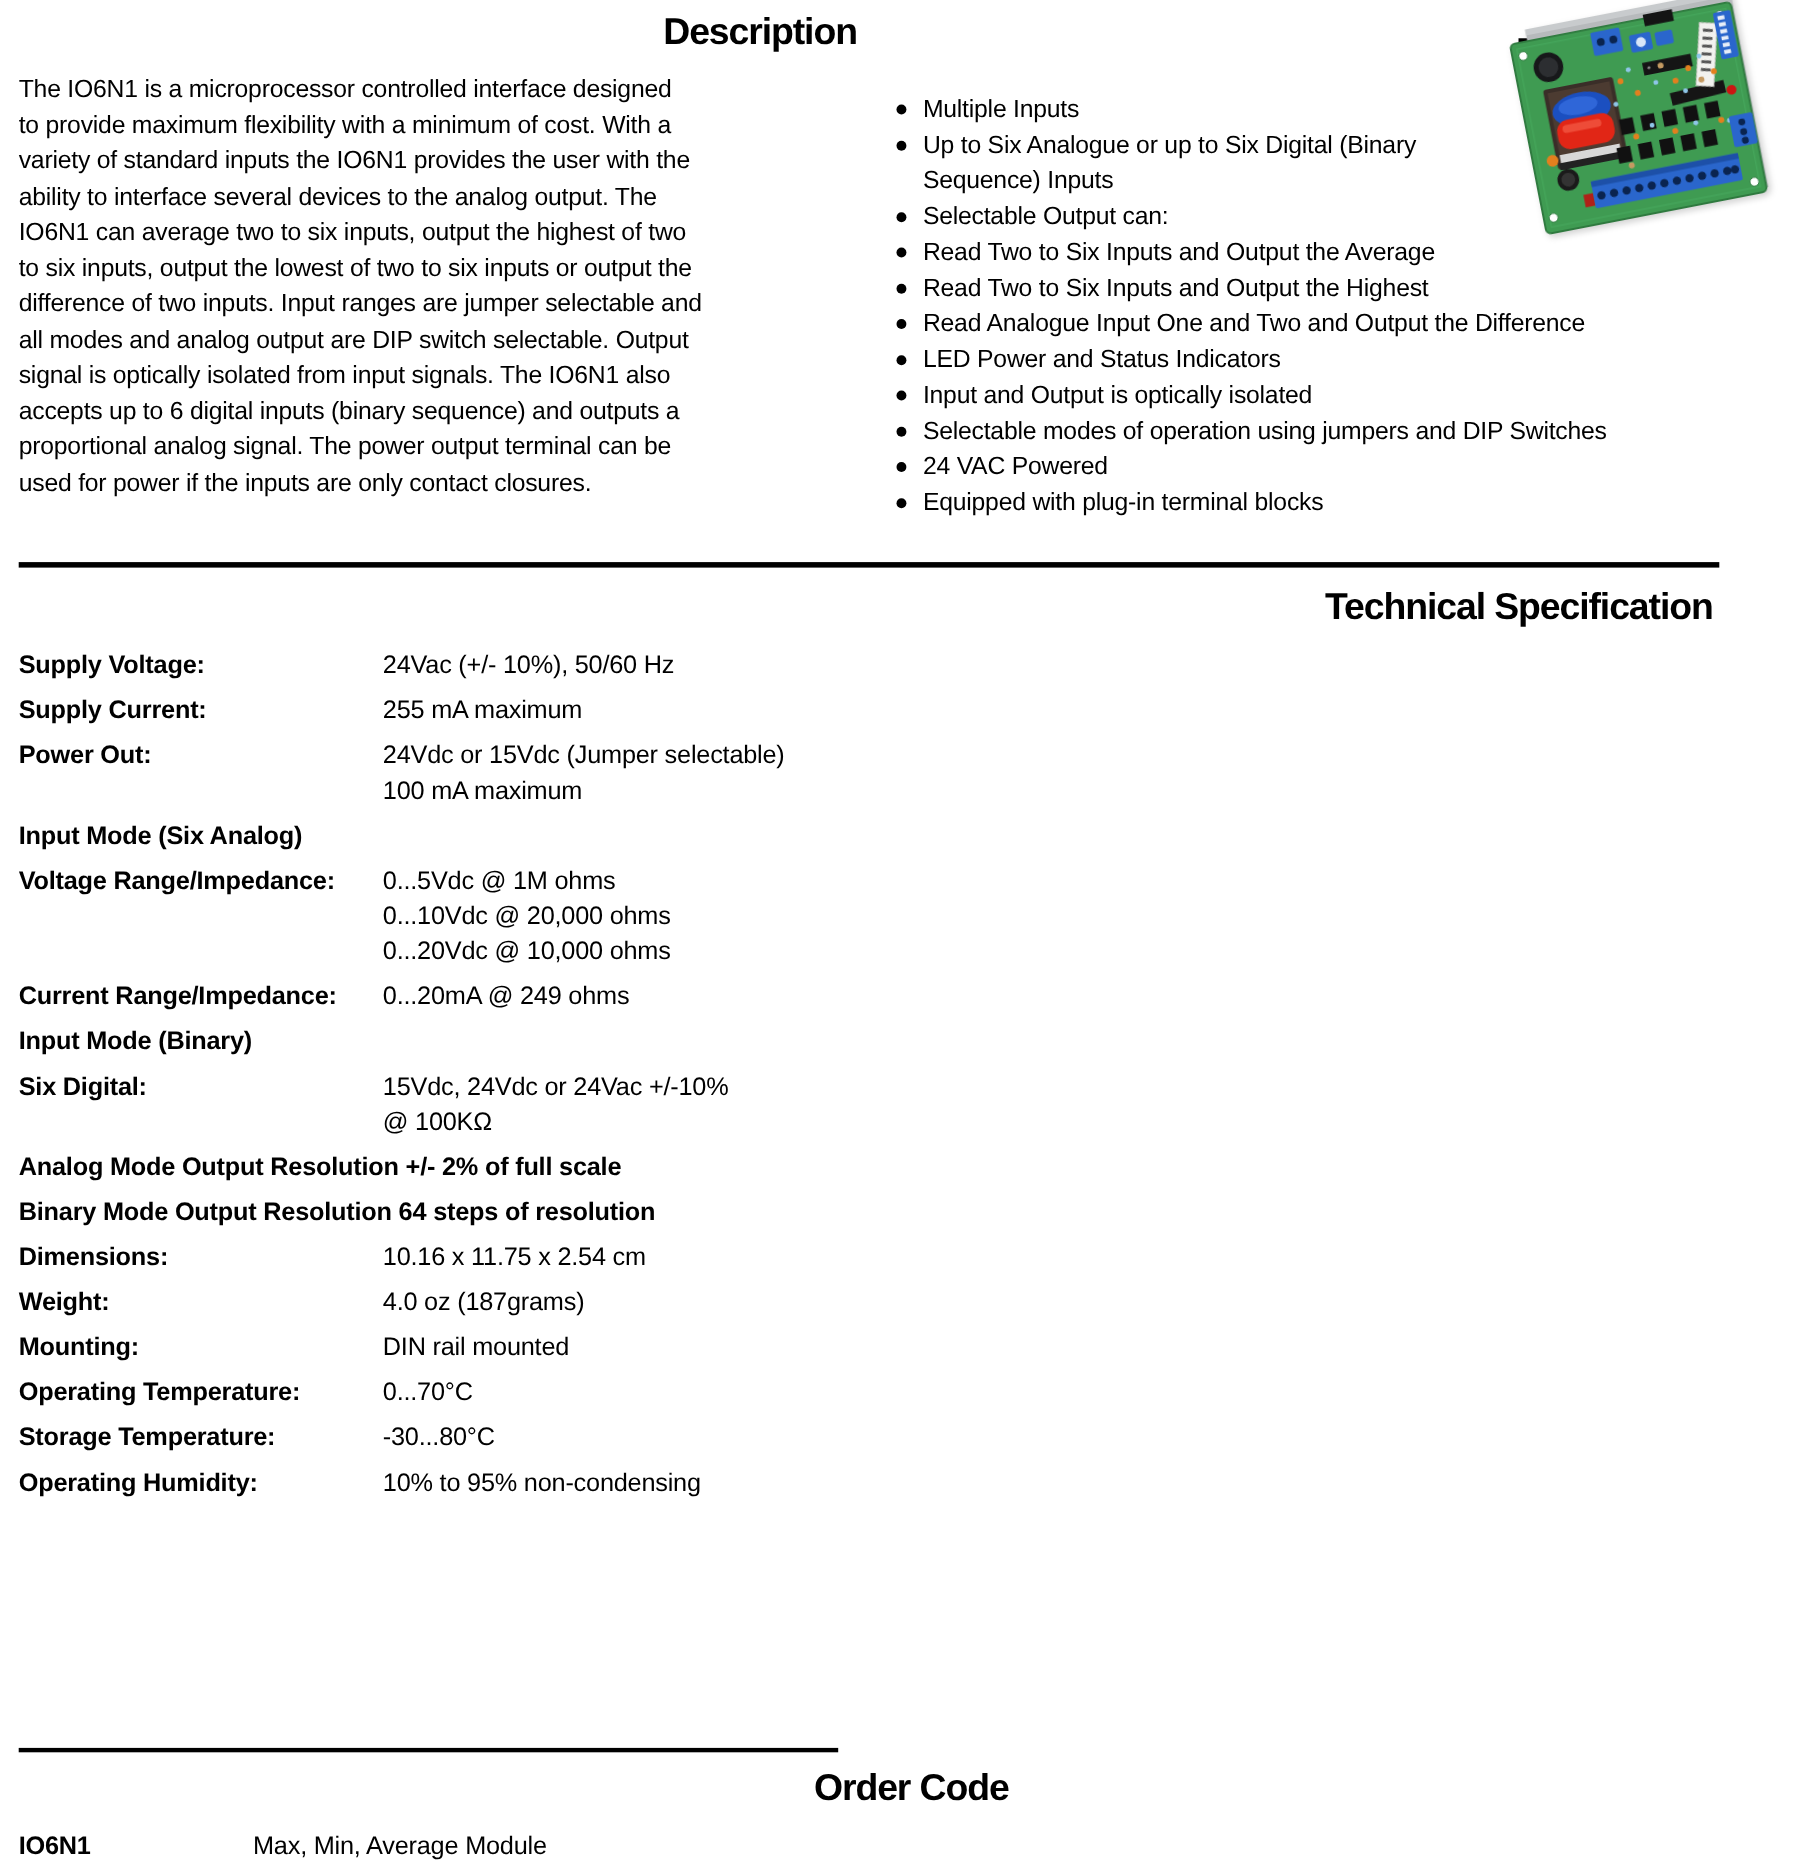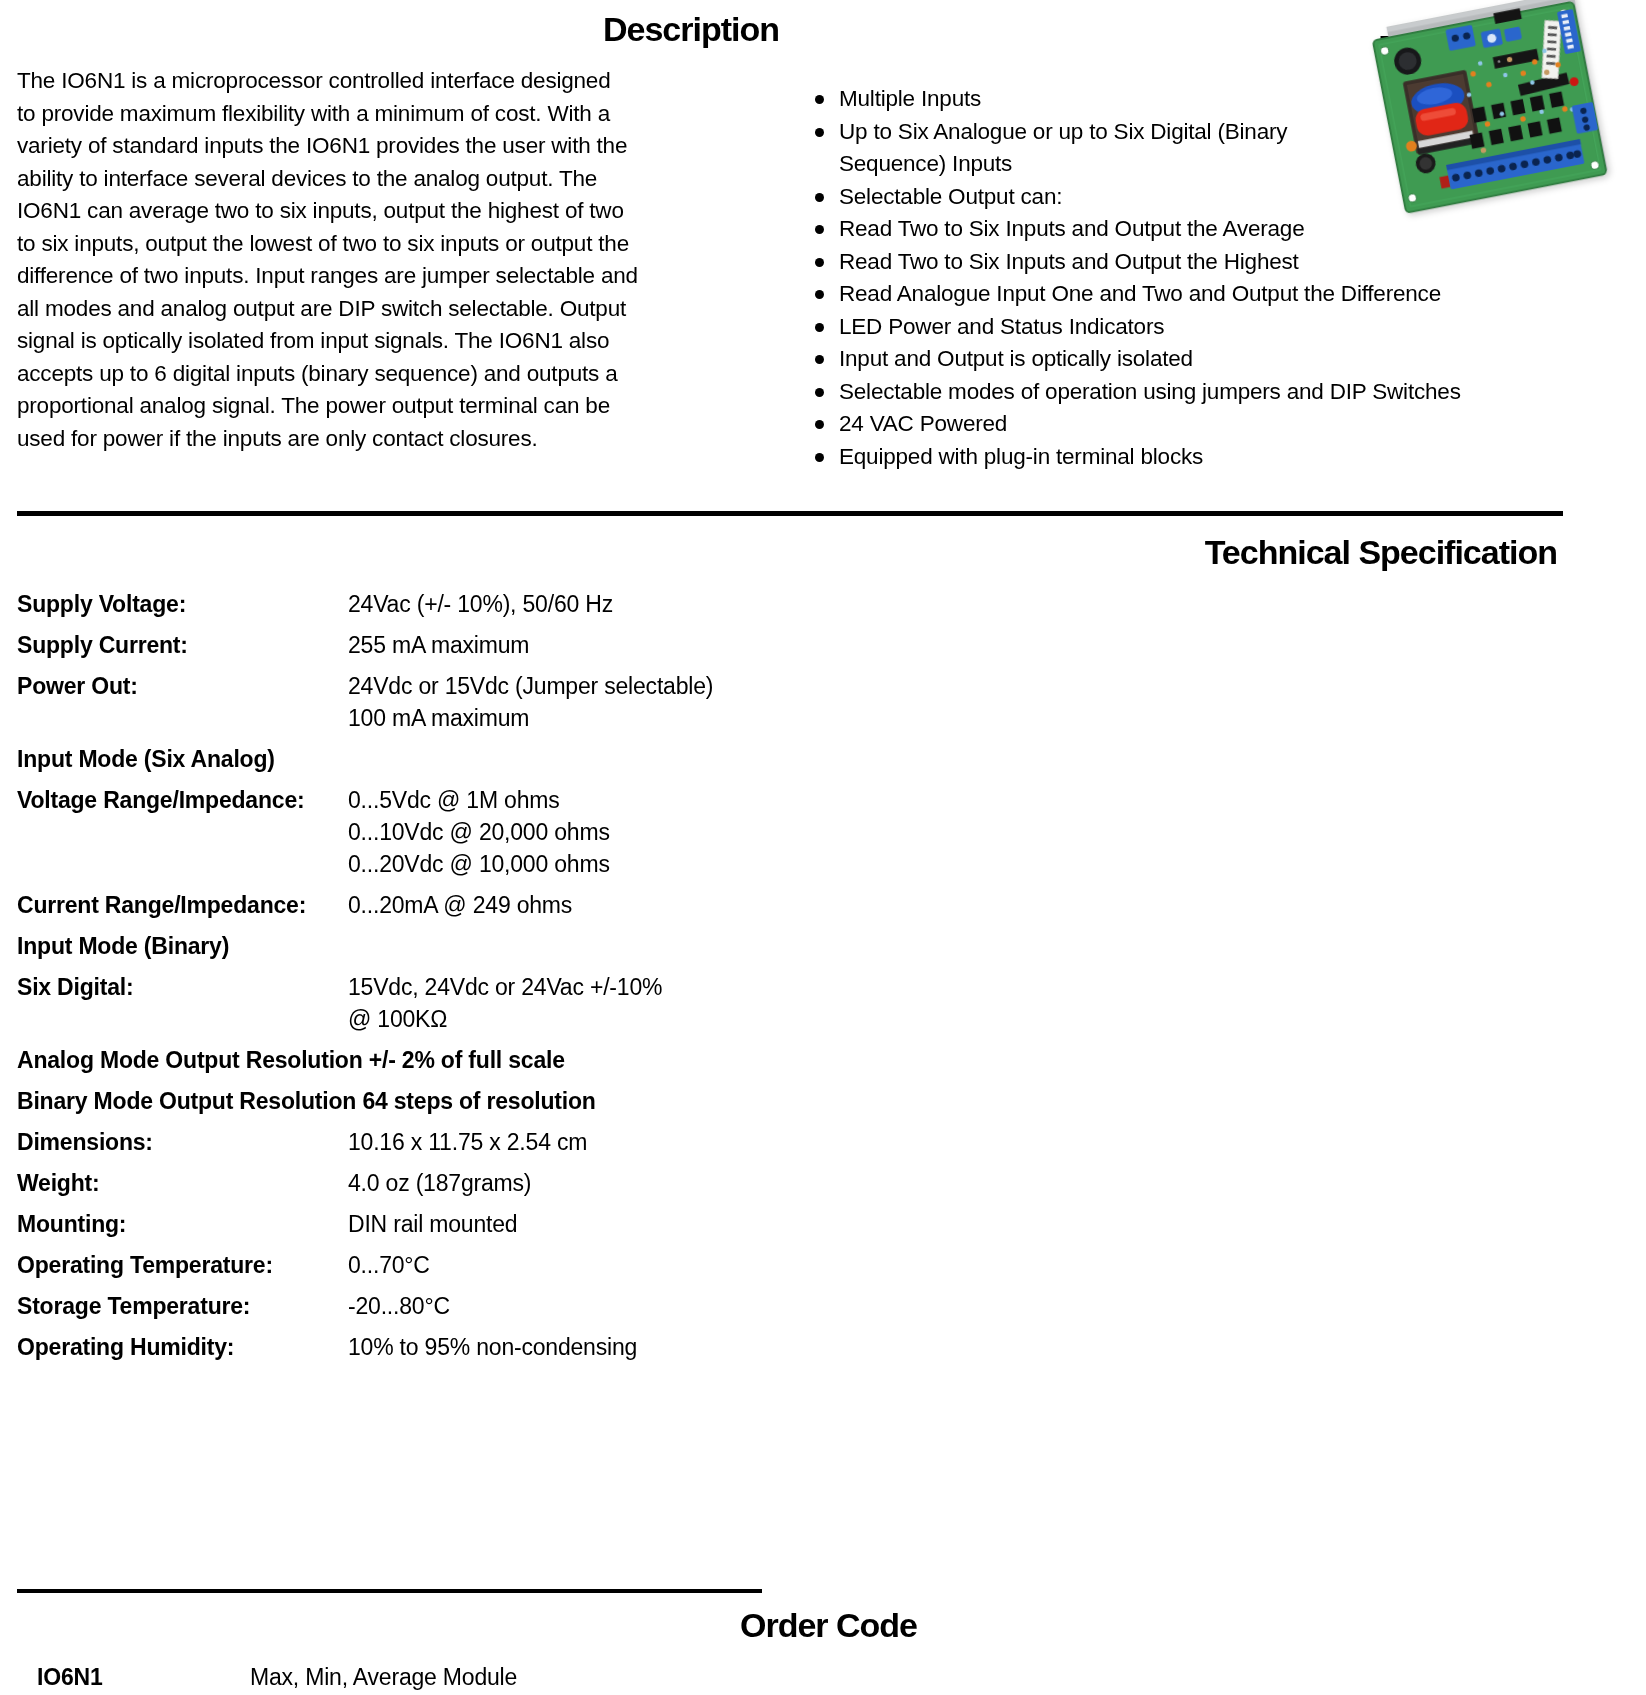--- a/index.html
+++ b/index.html
@@ -37,21 +37,21 @@
   .divider-order{position:absolute;left:17px;top:1589px;width:745px;height:4px;background:#000;}
   
   .techspec{position:absolute;left:17px;top:533px;width:1540px;}
   .spec-table{margin-top:2px;}
   .spec-row{display:flex;margin-bottom:9px;font-size:23px;line-height:32px;letter-spacing:-0.2px;}
   .spec-label{width:331px;flex:0 0 auto;font-weight:bold;}
   .spec-row.full .spec-label{width:auto;}
   .spec-values{flex:1;}
   
   .ordercode{position:absolute;left:17px;top:1606px;width:900px;}
-  .order-row{display:flex;font-size:23px;line-height:32px;letter-spacing:-0.2px;margin-left:20px;}
+  .order-row{display:flex;font-size:23px;line-height:32px;letter-spacing:-0.2px;}
   .order-code{width:213px;flex:0 0 auto;font-weight:bold;}
 </style>
 </head>
 <body>
 
 <section class="col-left">
   <h2 class="sec">Description</h2>
   <p class="body-text">The IO6N1 is a microprocessor controlled interface designed
 to provide maximum flexibility with a minimum of cost. With a
 variety of standard inputs the IO6N1 provides the user with the
@@ -338,21 +338,21 @@
     <div class="spec-row">
       <div class="spec-label">Operating Temperature:</div>
       <div class="spec-values">
         <div>0...70°C</div>
       </div>
     </div>
 
     <div class="spec-row">
       <div class="spec-label">Storage Temperature:</div>
       <div class="spec-values">
-        <div>-20...80°C</div>
+        <div>-30...80°C</div>
       </div>
     </div>
 
     <div class="spec-row">
       <div class="spec-label">Operating Humidity:</div>
       <div class="spec-values">
         <div>10% to 95% non-condensing</div>
       </div>
     </div>
 

